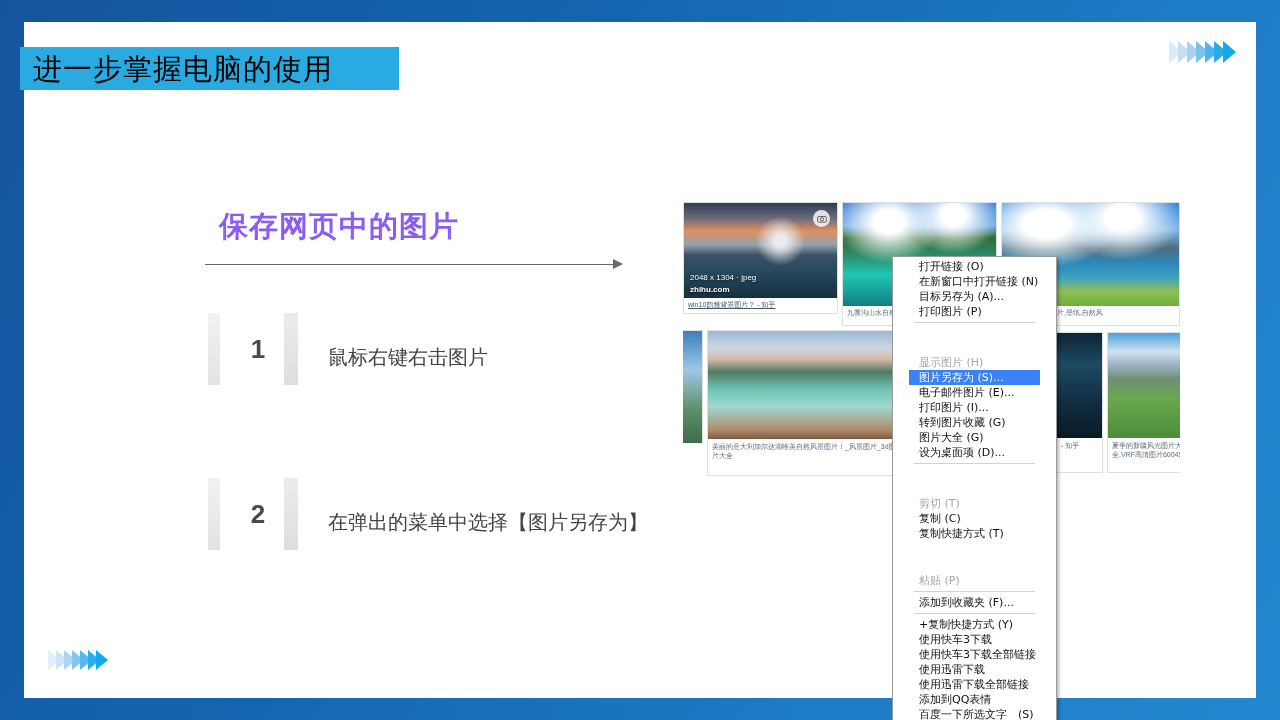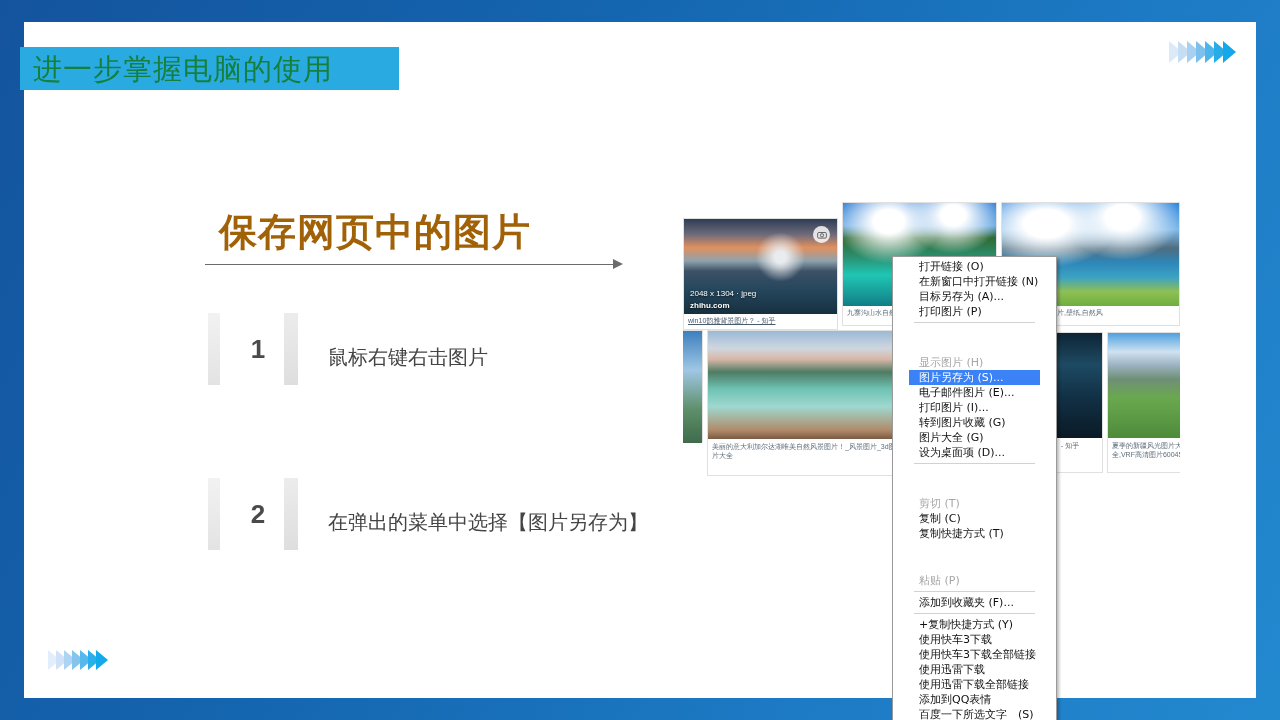--- a/index.html
+++ b/index.html
@@ -13,34 +13,34 @@
     position:absolute;left:24px;top:22px;width:1232px;height:676px;
     background:#ffffff;
   }
   
   #title-bar{
     position:absolute;left:20px;top:47px;width:379px;height:43px;
     background:#29abe2;
   }
   #title-text{
     position:absolute;left:33px;top:50px;width:360px;height:38px;
-    color:#15803d;font-size:29px;line-height:38px;letter-spacing:1px;
+    color:#000000;font-size:29px;line-height:38px;letter-spacing:1px;
     white-space:nowrap;
   }
   
   .chev-group{position:absolute;display:flex;align-items:center;}
   .chev{width:0;height:0;border-style:solid;border-width:11px 0 11px 13px;
         border-color:transparent transparent transparent #2bb3ea;margin-right:-4px;}
   #chev-top{right:48px;top:41px;}
   #chev-bottom{left:48px;top:650px;}
   #chev-bottom .chev{border-width:10px 0 10px 12px;}
   
   #heading{
     position:absolute;left:219px;top:207px;
-    font-size:38px;font-weight:bold;color:#a16207;letter-spacing:1px;
+    font-size:29px;font-weight:bold;color:#8b5cf6;letter-spacing:1px;
     white-space:nowrap;
   }
   #rule{
     position:absolute;left:205px;top:264px;width:410px;height:1px;background:#6b6b6b;
   }
   #rule-arrow{
     position:absolute;left:613px;top:259px;width:0;height:0;border-style:solid;
     border-width:5px 0 5px 10px;border-color:transparent transparent transparent #6b6b6b;
   }
   
@@ -166,21 +166,21 @@
 
   <div class="step" id="step-2">
     <div class="step-bar-a"></div>
     <div class="step-bar-b"></div>
     <div class="step-num">2</div>
     <div class="step-text">在弹出的菜单中选择【图片另存为】</div>
   </div>
 
   <div id="results">
 
-    <div class="card" style="left:0;top:2px;width:155px;height:112px;margin-top:16px;">
+    <div class="card" style="left:0;top:2px;width:155px;height:112px;">
       <div class="thumb ph-sunset" style="height:95px;">
         <div class="camicon">
           <svg width="10" height="10" viewBox="0 0 16 16" aria-hidden="true">
             <rect x="1" y="4" width="14" height="9" rx="2" fill="none" stroke="#555" stroke-width="1.4"></rect>
             <circle cx="8" cy="8.5" r="2.6" fill="none" stroke="#555" stroke-width="1.4"></circle>
           </svg>
         </div>
         <div class="dimbadge">2048 x 1304 · jpeg</div>
         <div class="srcbadge">zhihu.com</div>
       </div>

